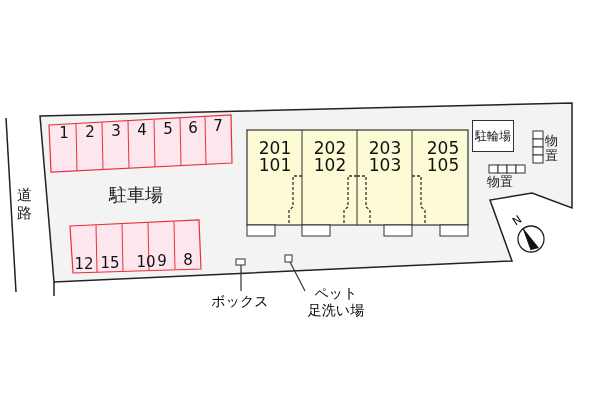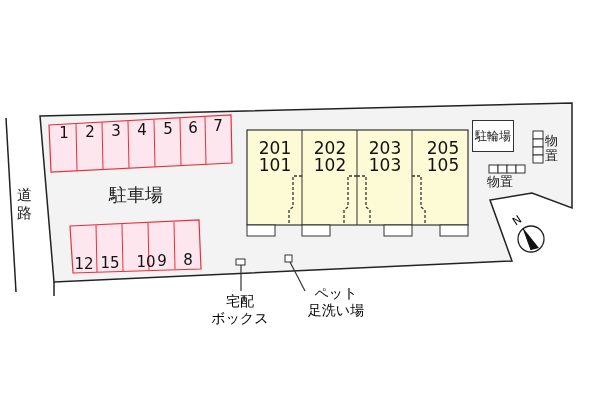--- a/index.html
+++ b/index.html
@@ -123,21 +123,20 @@
 <div class="unit-label" style="left:418px;top:140px;width:50px;">
   <div>205</div>
   <div>105</div>
 </div>
 
 <div class="lbl bike-label">駐輪場</div>
 <div class="lbl storage-v-label">物置</div>
 <div class="lbl storage-h-label">物置</div>
 
 <div class="callout" style="left:200px;top:293px;width:80px;">
-  <div>宅配</div>
   <div>ボックス</div>
 </div>
 <div class="callout" style="left:296px;top:285px;width:80px;">
   <div>ペット</div>
   <div>足洗い場</div>
 </div>
 
 <div class="compass-n">N</div>
 
 </body></html>

